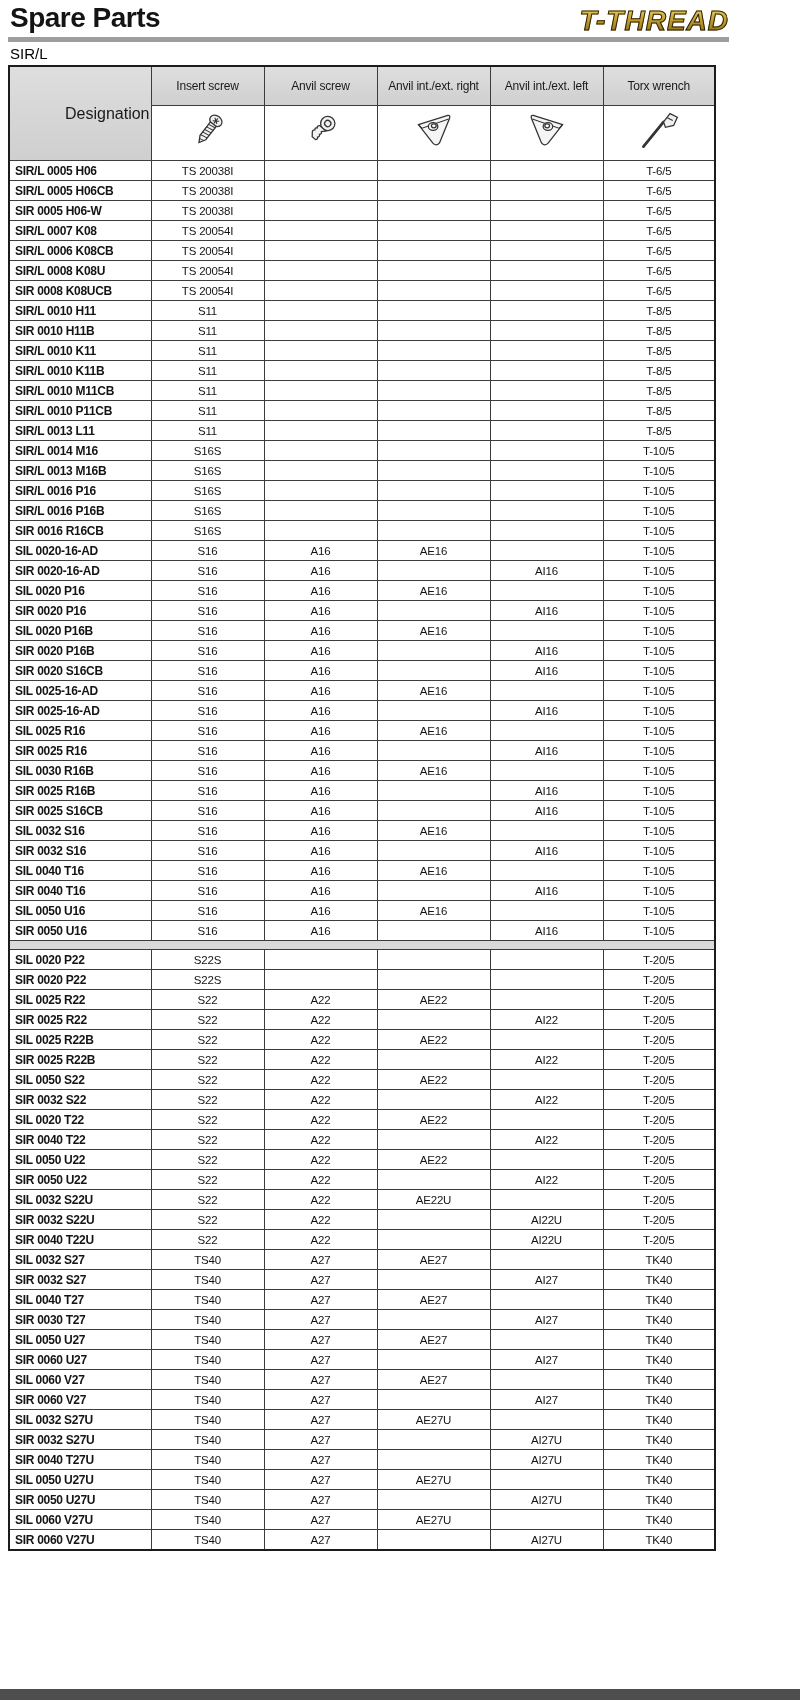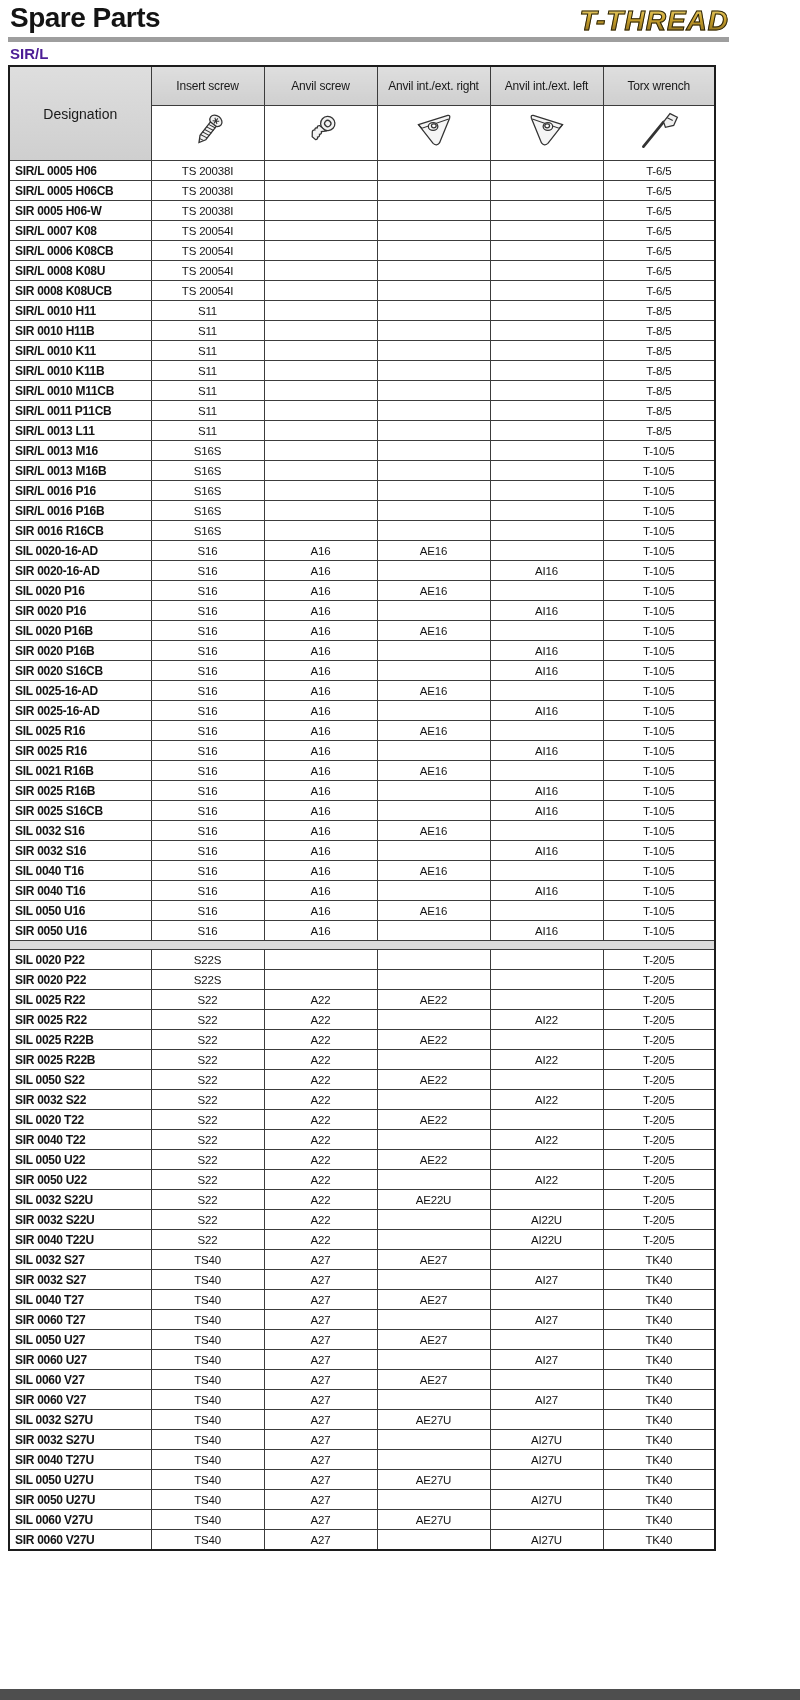--- a/index.html
+++ b/index.html
@@ -15,34 +15,34 @@
     position:absolute;left:8px;top:37px;width:721px;height:5px;background:#9e9e9e;
   }
   .brand{
     position:absolute;right:71px;top:5px;font-size:28px;font-weight:bold;font-style:italic;
     letter-spacing:1px;color:#a8871a;
     background:linear-gradient(to bottom,#f3dd7e 0%,#c79f2a 45%,#7e621c 100%);
     -webkit-background-clip:text;background-clip:text;-webkit-text-fill-color:transparent;
     -webkit-text-stroke:1px #2a2410;
   }
   .subtitle{
-    position:absolute;left:10px;top:45px;font-size:15px;font-weight:bold;color:#4c1d95;
+    position:absolute;left:10px;top:45px;font-size:15px;font-weight:normal;color:#000000;
   }
   table.parts{
     position:absolute;left:8px;top:65px;width:706px;border-collapse:collapse;
     table-layout:fixed;border:2px solid #1c1c1c;
   }
   .parts th,.parts td{border:1px solid #3c3c3c;overflow:hidden;}
   .parts thead th.label{
     height:36px;background:linear-gradient(to bottom,#dedede,#cfcfcf);
     font-size:12px;font-weight:normal;color:#1a1a1a;letter-spacing:-0.2px;margin-top:36px;
   }
   .parts thead th.desig-head{
     background:linear-gradient(to bottom,#dedede,#cfcfcf);
-    font-size:14px;font-weight:normal;color:#1a1a1a;
+    font-size:16px;font-weight:normal;color:#1a1a1a;text-align:right;
   }
   .parts thead td.icon-cell{height:52px;background:#fff;text-align:center;vertical-align:middle;}
   .parts tbody td{
     height:19px;font-size:11.5px;text-align:center;padding:0;color:#141414;
     letter-spacing:-0.2px;white-space:nowrap;
   }
   .parts tbody td.desig{
     text-align:left;padding-left:5px;font-weight:bold;font-size:12px;
     letter-spacing:-0.3px;
   }
@@ -230,37 +230,37 @@
       </tr>
       <tr>
         <td class="desig">SIR/L 0010 M11CB</td>
         <td>S11</td>
         <td></td>
         <td></td>
         <td></td>
         <td>T-8/5</td>
       </tr>
       <tr>
-        <td class="desig">SIR/L 0011 P11CB</td>
+        <td class="desig">SIR/L 0010 P11CB</td>
         <td>S11</td>
         <td></td>
         <td></td>
         <td></td>
         <td>T-8/5</td>
       </tr>
       <tr>
         <td class="desig">SIR/L 0013 L11</td>
         <td>S11</td>
         <td></td>
         <td></td>
         <td></td>
         <td>T-8/5</td>
       </tr>
       <tr>
-        <td class="desig">SIR/L 0013 M16</td>
+        <td class="desig">SIR/L 0014 M16</td>
         <td>S16S</td>
         <td></td>
         <td></td>
         <td></td>
         <td>T-10/5</td>
       </tr>
       <tr>
         <td class="desig">SIR/L 0013 M16B</td>
         <td>S16S</td>
         <td></td>
@@ -374,21 +374,21 @@
       </tr>
       <tr>
         <td class="desig">SIR 0025 R16</td>
         <td>S16</td>
         <td>A16</td>
         <td></td>
         <td>AI16</td>
         <td>T-10/5</td>
       </tr>
       <tr>
-        <td class="desig">SIL 0021 R16B</td>
+        <td class="desig">SIL 0030 R16B</td>
         <td>S16</td>
         <td>A16</td>
         <td>AE16</td>
         <td></td>
         <td>T-10/5</td>
       </tr>
       <tr>
         <td class="desig">SIR 0025 R16B</td>
         <td>S16</td>
         <td>A16</td>
@@ -597,21 +597,21 @@
       </tr>
       <tr>
         <td class="desig">SIL 0040 T27</td>
         <td>TS40</td>
         <td>A27</td>
         <td>AE27</td>
         <td></td>
         <td>TK40</td>
       </tr>
       <tr>
-        <td class="desig">SIR 0060 T27</td>
+        <td class="desig">SIR 0030 T27</td>
         <td>TS40</td>
         <td>A27</td>
         <td></td>
         <td>AI27</td>
         <td>TK40</td>
       </tr>
       <tr>
         <td class="desig">SIL 0050 U27</td>
         <td>TS40</td>
         <td>A27</td>

